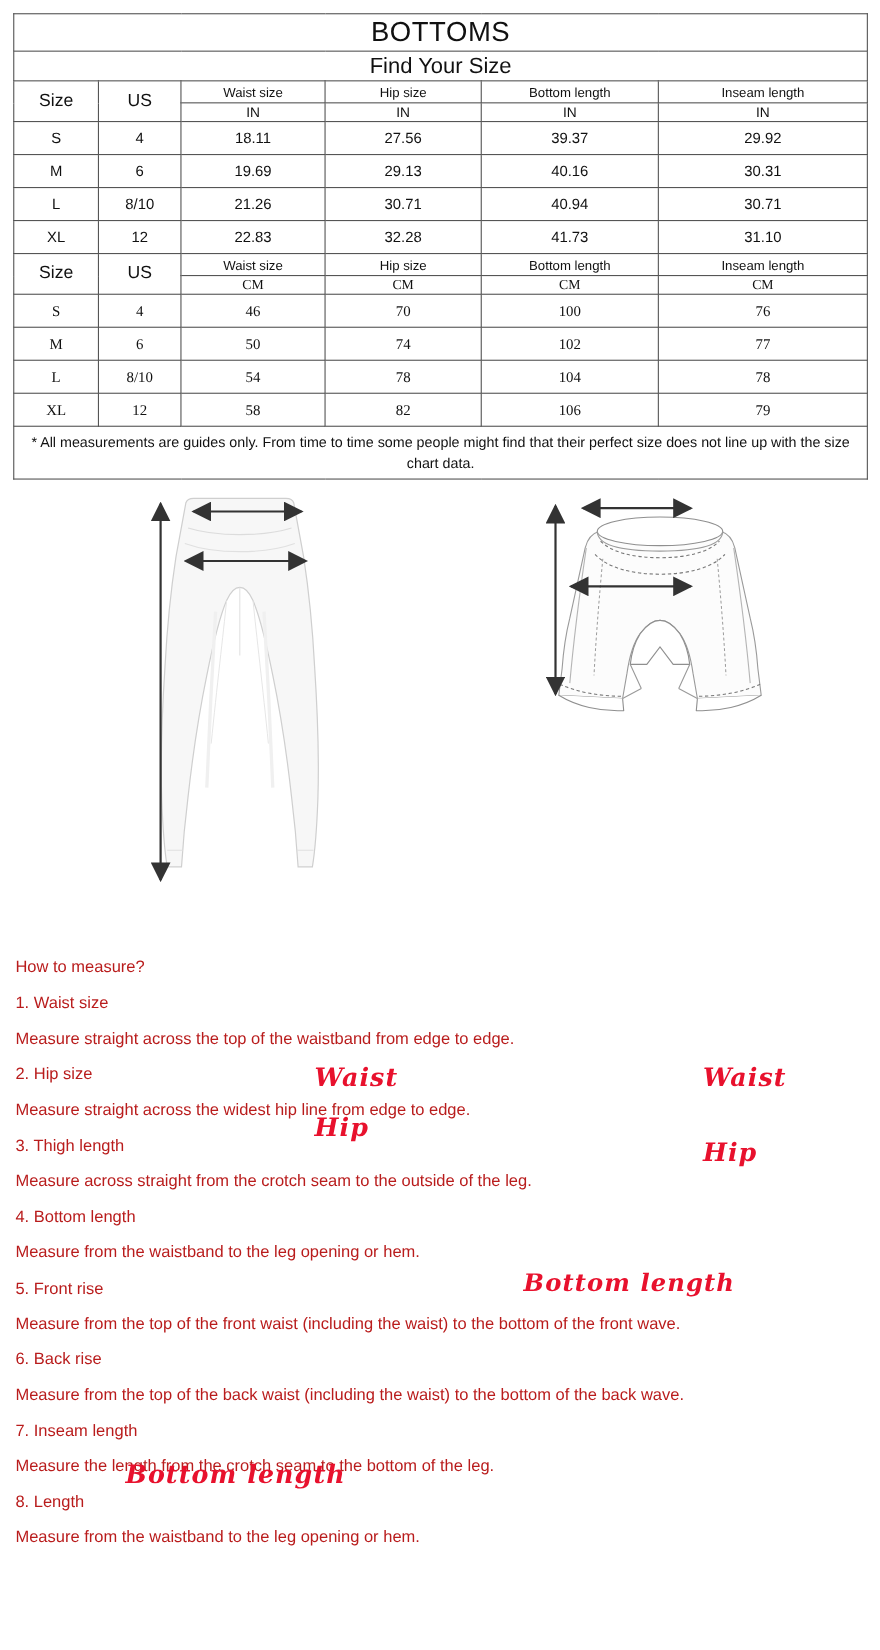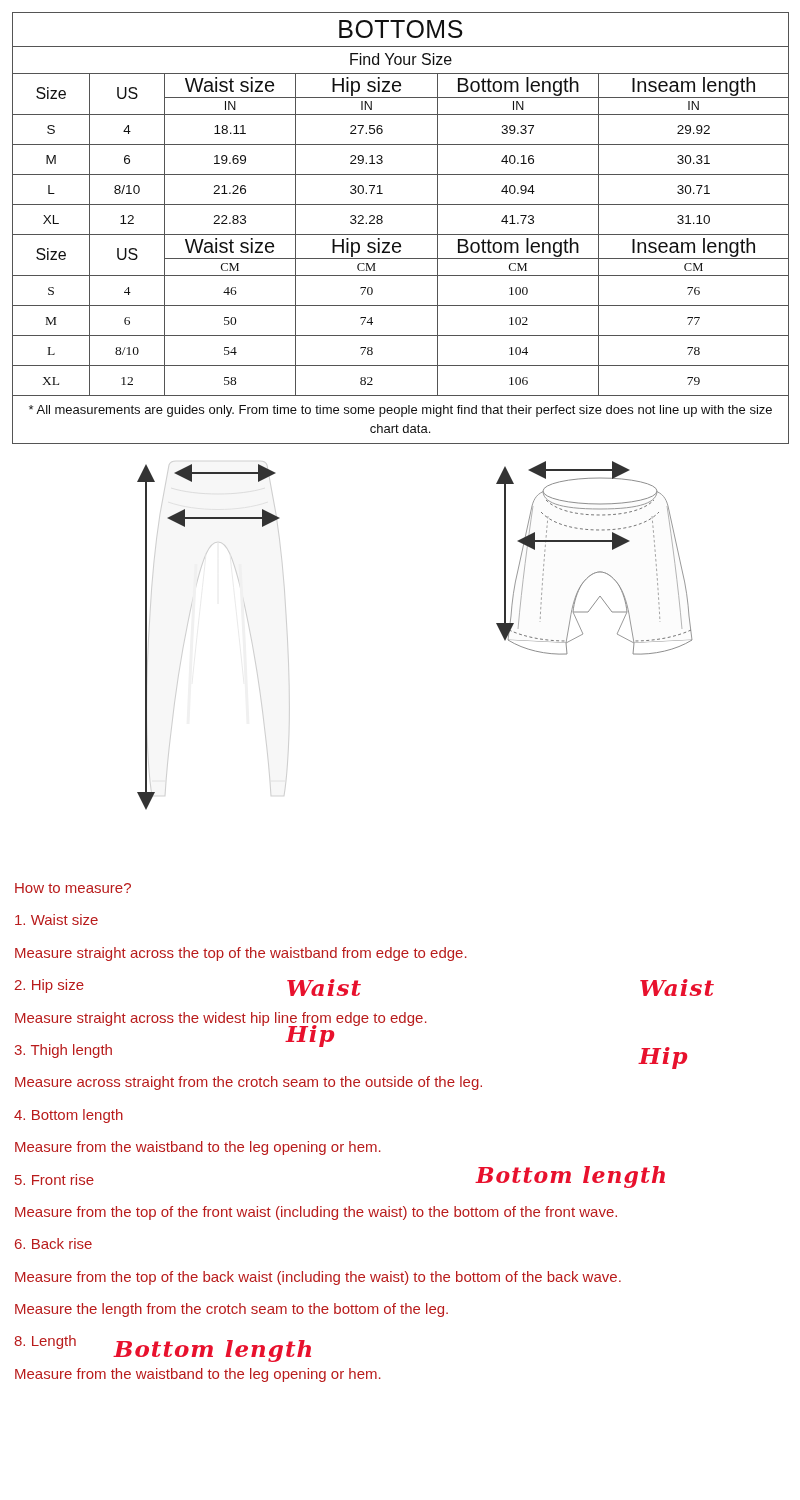--- a/index.html
+++ b/index.html
@@ -36,31 +36,31 @@
   .col-d     { width: 190px; }
 
   .title-cell {
     height: 34px;
     font-size: 25px;
     font-weight: bold;
     letter-spacing: 0.5px;
   }
   .subtitle-cell {
     height: 27px;
-    font-size: 16px;
+    font-size: 20px;
     font-weight: bold;
   }
   .hdr-span {
     height: 37px;
     font-size: 16px;
     font-weight: bold;
   }
   .hdr-name {
     height: 20px;
-    font-size: 20px;
+    font-size: 12px;
     font-weight: bold;
   }
   .hdr-unit {
     height: 17px;
     font-size: 12.5px;
   }
   .data-cell {
     height: 30px;
     font-size: 13.5px;
   }
@@ -349,16 +349,17 @@
   <p>2. Hip size</p>
   <p>Measure straight across the widest hip line from edge to edge.</p>
   <p>3. Thigh length</p>
   <p>Measure across straight from the crotch seam to the outside of the leg.</p>
   <p>4. Bottom length</p>
   <p>Measure from the waistband to the leg opening or hem.</p>
   <p>5. Front rise</p>
   <p>Measure from the top of the front waist (including the waist) to the bottom of the front wave.</p>
   <p>6. Back rise</p>
   <p>Measure from the top of the back waist (including the waist) to the bottom of the back wave.</p>
+  <p>7. Inseam length</p>
   <p>Measure the length from the crotch seam to the bottom of the leg.</p>
   <p>8. Length</p>
   <p>Measure from the waistband to the leg opening or hem.</p>
 </div>
 
 </body></html>

